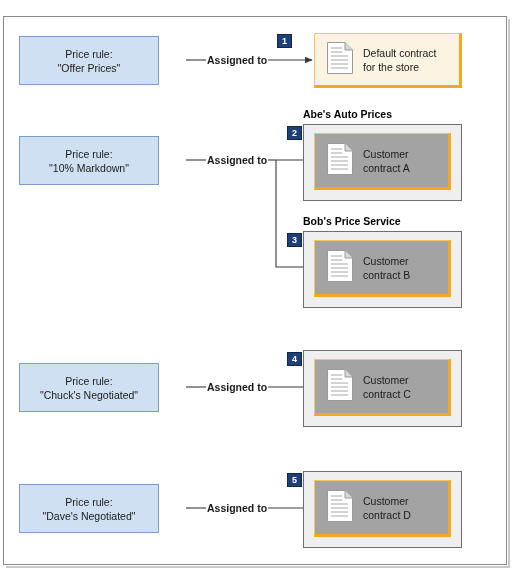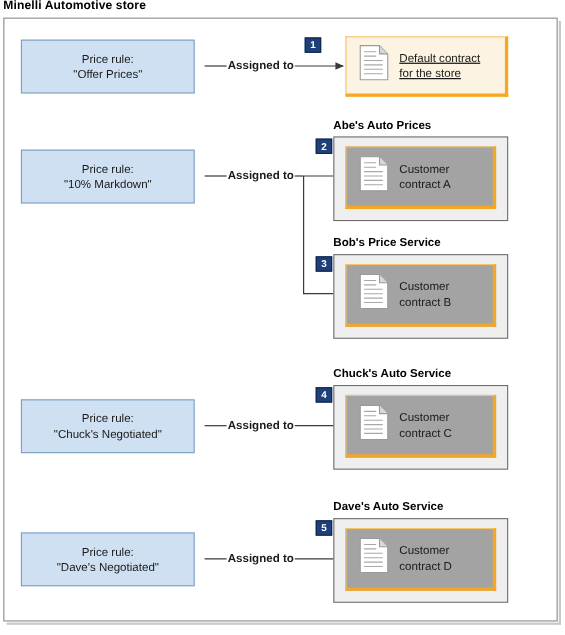--- a/index.html
+++ b/index.html
@@ -32,21 +32,21 @@
     width:504px;height:2px;background:#c9c9c9;
   }
   .frame-shadow-r{
     position:absolute;left:508px;top:19px;
     width:2px;height:549px;background:#c9c9c9;
   }
 
   
   .rule-box{
     position:absolute;
-    width:158px;height:49px;
+    width:140px;height:49px;
     background:#cfe0f2;
     border:1px solid #7a9fc4;
     box-sizing:border-box;
     display:flex;flex-direction:column;
     align-items:center;justify-content:center;
     font-size:10.5px;color:#1a1a1a;line-height:14px;
   }
   .rule-box .ln{display:block;white-space:nowrap;}
 
   
@@ -88,39 +88,37 @@
     background:#a3a3a3;
     box-sizing:border-box;
     border-top:1px solid #f5c46a;
     border-left:1px solid #f5c46a;
     border-right:3px solid #f5a623;
     border-bottom:3px solid #f5a623;
     display:flex;align-items:center;
   }
   .contract.plain{
     background:#fdf3e2;
-    text-decoration:underline;
   }
   .doc-icon{
     flex:0 0 auto;
     margin-left:11px;
   }
   .contract-label{
     margin-left:9px;
     font-size:10.5px;color:#1a1a1a;line-height:14px;
     white-space:nowrap;
   }
   .contract-label .ln{display:block;}
 </style>
 </head>
 <body>
 
 <div id="stage">
 
-  <div class="diagram-title">Minelli Automotive store</div>
 
   <div class="frame-shadow"></div>
   <div class="frame-shadow-r"></div>
   <div class="store-frame"></div>
 
   <svg class="conn" viewBox="0 0 514 577">
     <defs>
       <marker id="arrow" markerWidth="7" markerHeight="7" refX="6.4" refY="3" orient="auto">
         <path d="M0,0 L7,3 L0,6 z" fill="#3a3a3a"></path>
       </marker>
@@ -223,21 +221,20 @@
     </span>
   </div>
 
   <div class="rule-box" style="left:19px;top:363px;">
     <span class="ln">Price rule:</span>
     <span class="ln">"Chuck's Negotiated"</span>
   </div>
   <div class="assigned-label" style="left:207px;top:381px;">Assigned to</div>
   <div class="step-badge" style="left:287px;top:352px;">4</div>
 
-  <div class="org-title" style="left:303px;top:334px;">Chuck's Auto Service</div>
   <div class="org-box" style="left:303px;top:350px;width:159px;height:77px;"></div>
   <div class="contract" style="left:314px;top:359px;width:137px;height:57px;">
     <span class="doc-icon">
       <svg width="28" height="34" viewBox="0 0 28 34">
         <path d="M1.5,1.5 L19,1.5 L26.5,9 L26.5,32.5 L1.5,32.5 Z" fill="#ffffff" stroke="#9a9a9a" stroke-width="1"></path>
         <path d="M19,1.5 L19,9 L26.5,9" fill="#d8d8d8" stroke="#9a9a9a" stroke-width="1"></path>
         <g stroke="#a8a8a8" stroke-width="1">
           <line x1="5" y1="7" x2="16" y2="7"></line>
           <line x1="5" y1="11" x2="16" y2="11"></line>
           <line x1="5" y1="15" x2="22" y2="15"></line>
@@ -253,21 +250,20 @@
     </span>
   </div>
 
   <div class="rule-box" style="left:19px;top:484px;">
     <span class="ln">Price rule:</span>
     <span class="ln">"Dave's Negotiated"</span>
   </div>
   <div class="assigned-label" style="left:207px;top:502px;">Assigned to</div>
   <div class="step-badge" style="left:287px;top:473px;">5</div>
 
-  <div class="org-title" style="left:303px;top:455px;">Dave's Auto Service</div>
   <div class="org-box" style="left:303px;top:471px;width:159px;height:77px;"></div>
   <div class="contract" style="left:314px;top:480px;width:137px;height:57px;">
     <span class="doc-icon">
       <svg width="28" height="34" viewBox="0 0 28 34">
         <path d="M1.5,1.5 L19,1.5 L26.5,9 L26.5,32.5 L1.5,32.5 Z" fill="#ffffff" stroke="#9a9a9a" stroke-width="1"></path>
         <path d="M19,1.5 L19,9 L26.5,9" fill="#d8d8d8" stroke="#9a9a9a" stroke-width="1"></path>
         <g stroke="#a8a8a8" stroke-width="1">
           <line x1="5" y1="7" x2="16" y2="7"></line>
           <line x1="5" y1="11" x2="16" y2="11"></line>
           <line x1="5" y1="15" x2="22" y2="15"></line>

